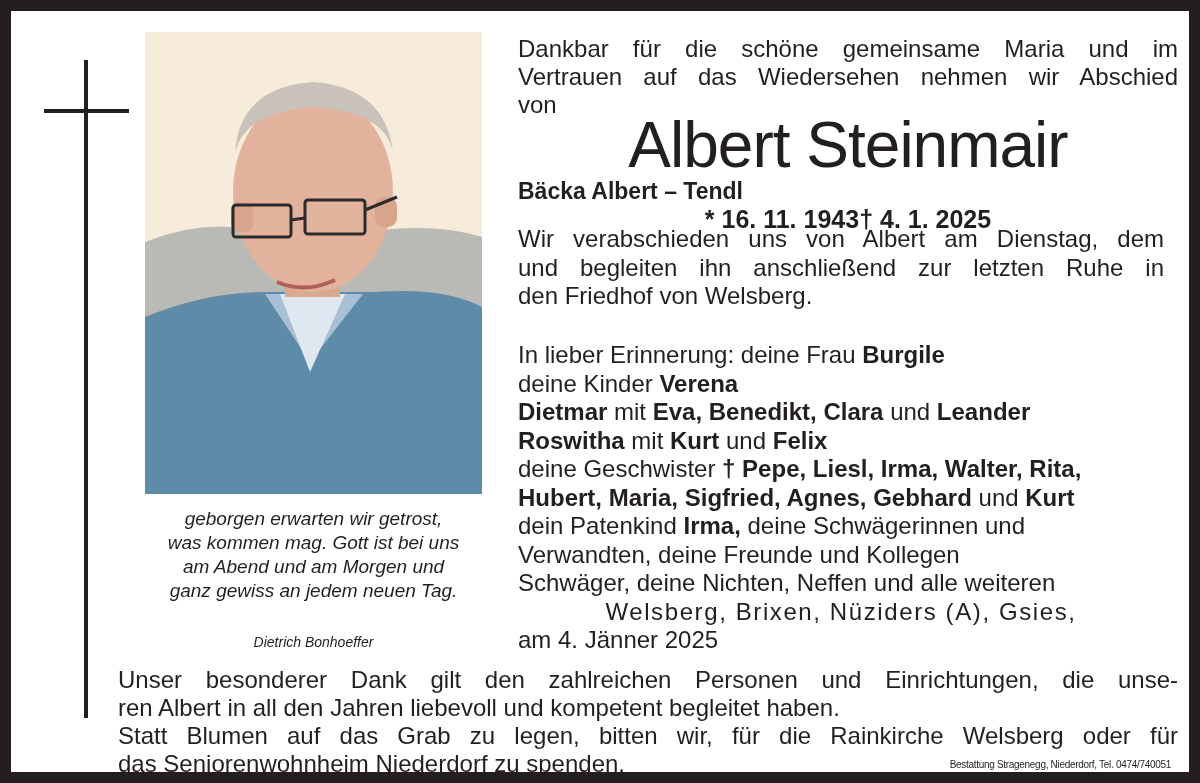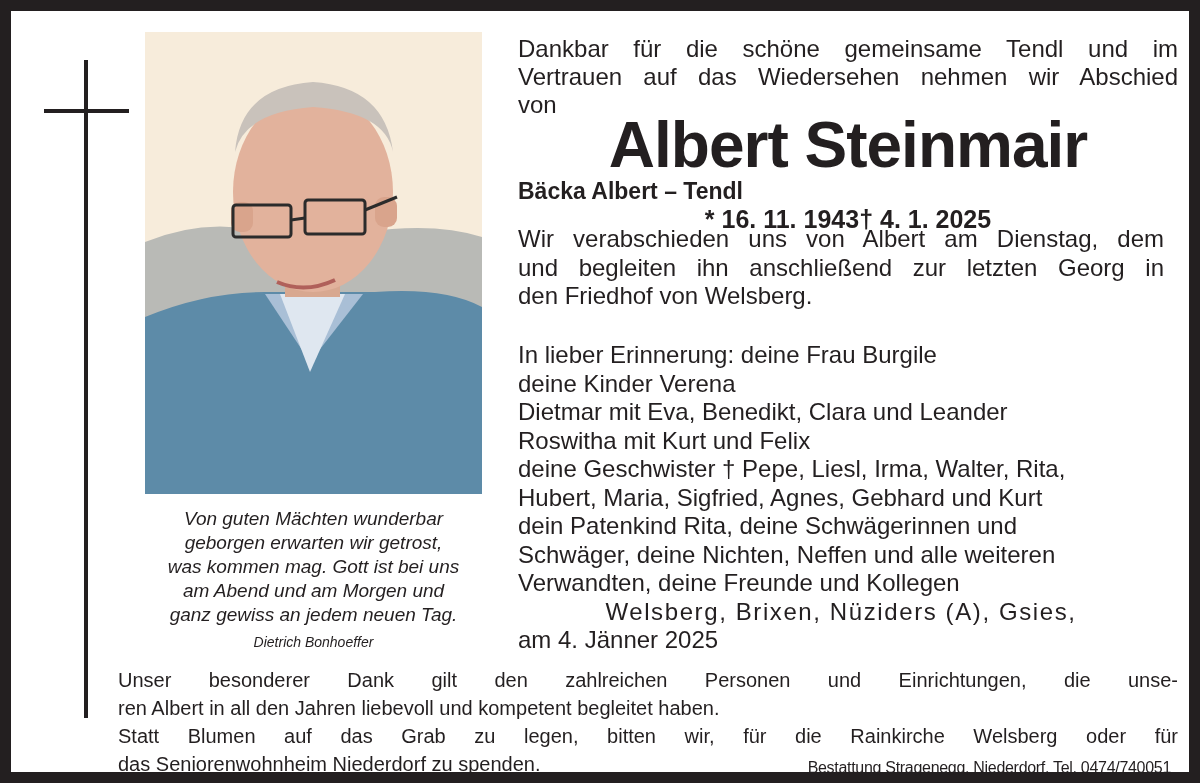--- a/index.html
+++ b/index.html
@@ -8,33 +8,33 @@
   .cross-v { position: absolute; left: 73px; top: 49px; width: 4px; height: 658px; background: #231f20; }
   .cross-h { position: absolute; left: 33px; top: 98px; width: 85px; height: 4px; background: #231f20; }
   .photo { position: absolute; left: 134px; top: 21px; width: 337px; height: 462px; overflow: hidden; background: linear-gradient(180deg, #fbf1e0 0%, #f6ead6 30%, #ece4d8 45%); }
   .photo svg { display: block; }
   .quote { position: absolute; left: 130px; top: 496px; width: 345px; text-align: center; font-style: italic; font-size: 19px; line-height: 24px; }
   .quote-author { position: absolute; left: 130px; top: 623px; width: 345px; text-align: center; font-style: italic; font-size: 14px; }
   .right { position: absolute; left: 507px; width: 660px; font-size: 24px; line-height: 28px; }
   .intro { top: 24px; text-align: justify; }
   .intro .l { display: block; }
   .intro .j { text-align: justify; text-align-last: justify; }
-  .name { position: absolute; left: 507px; top: 98px; width: 660px; text-align: center; font-weight: bold; font-size: 64px; line-height: 72px; letter-spacing: -1px; }
+  .name { position: absolute; left: 507px; top: 98px; width: 660px; text-align: center; font-weight: normal; font-size: 64px; line-height: 72px; letter-spacing: -1px; }
   .nick { position: absolute; left: 507px; top: 166px; width: 660px; text-align: left; font-weight: bold; font-size: 23px; line-height: 28px; }
   .dates { position: absolute; left: 507px; top: 193px; width: 660px; text-align: center; font-weight: bold; font-size: 25px; line-height: 30px; }
   .dates span + span { }
   .block { position: absolute; left: 507px; width: 646px; font-size: 24px; line-height: 28.5px; }
   .block .j { display: block; text-align: justify; text-align-last: justify; }
   .block .l { display: block; }
-  .b { font-weight: normal; }
+  .b { font-weight: bold; }
   .spaced { letter-spacing: 1.6px; text-align: center; }
-  .bottom { position: absolute; left: 107px; top: 655px; width: 1060px; font-size: 20px; line-height: 28px; }
+  .bottom { position: absolute; left: 107px; top: 655px; width: 1060px; font-size: 24px; line-height: 28px; }
   .bottom .j { display: block; text-align: justify; text-align-last: justify; }
   .bottom .l { display: block; }
-  .undertaker { position: absolute; right: 18px; top: 748px; font-size: 16px; letter-spacing: -0.3px; }
+  .undertaker { position: absolute; right: 18px; top: 748px; font-size: 10px; letter-spacing: -0.3px; }
 </style>
 </head>
 <body>
 
 <div class="page">
 
   <div class="cross-v"></div>
   <div class="cross-h"></div>
 
   <div class="photo" title="Portrait of Albert Steinmair">
@@ -51,56 +51,55 @@
       <rect x="230" y="165" width="22" height="30" rx="9" fill="#d9a48c"></rect>
       <rect x="88" y="173" width="58" height="32" rx="3" fill="none" stroke="#2b2b2b" stroke-width="3"></rect>
       <rect x="160" y="168" width="60" height="34" rx="3" fill="none" stroke="#2b2b2b" stroke-width="3"></rect>
       <line x1="146" y1="188" x2="160" y2="186" stroke="#2b2b2b" stroke-width="3"></line>
       <line x1="220" y1="178" x2="252" y2="165" stroke="#2b2b2b" stroke-width="3"></line>
       <path d="M132 250 Q160 262 190 248" stroke="#b0605a" stroke-width="4" fill="none"></path>
     </svg>
   </div>
 
   <div class="quote">
-    <div>Von guten Mächten wunderbar</div>
     <div>geborgen erwarten wir getrost,</div>
     <div>was kommen mag. Gott ist bei uns</div>
     <div>am Abend und am Morgen und</div>
     <div>ganz gewiss an jedem neuen Tag.</div>
   </div>
   <div class="quote-author">Dietrich Bonhoeffer</div>
 
   <div class="right intro">
-    <span class="l j">Dankbar für die schöne gemeinsame Tendl und im</span>
+    <span class="l j">Dankbar für die schöne gemeinsame Maria und im</span>
     <span class="l j">Vertrauen auf das Wiedersehen nehmen wir Abschied</span>
     <span class="l">von</span>
   </div>
 
   <div class="name">Albert Steinmair</div>
   <div class="nick">Bäcka Albert – Tendl</div>
   <div class="dates">
     <span>* 16. 11. 1943</span><span>† 4. 1. 2025</span>
   </div>
 
   <div class="block" style="top:214px;">
     <span class="j">Wir verabschieden uns von Albert am Dienstag, dem</span>
-    <span class="j">und begleiten ihn anschließend zur letzten Georg in</span>
+    <span class="j">und begleiten ihn anschließend zur letzten Ruhe in</span>
     <span class="l">den Friedhof von Welsberg.</span>
   </div>
 
   <div class="block" style="top:330px;">
     <span class="l"><span>In lieber Erinnerung: deine Frau </span><span class="b">Burgile</span></span>
     <span class="l"><span>deine Kinder </span><span class="b">Verena</span></span>
     <span class="l"><span class="b">Dietmar</span><span> mit </span><span class="b">Eva, Benedikt, Clara</span><span> und </span><span class="b">Leander</span></span>
     <span class="l"><span class="b">Roswitha</span><span> mit </span><span class="b">Kurt</span><span> und </span><span class="b">Felix</span></span>
     <span class="l"><span>deine Geschwister </span><span class="b">† Pepe, Liesl, Irma, Walter, Rita,</span></span>
     <span class="l"><span class="b">Hubert, Maria, Sigfried, Agnes, Gebhard</span><span> und </span><span class="b">Kurt</span></span>
-    <span class="l"><span>dein Patenkind </span><span class="b">Rita,</span><span> deine Schwägerinnen und</span></span>
+    <span class="l"><span>dein Patenkind </span><span class="b">Irma,</span><span> deine Schwägerinnen und</span></span>
+    <span class="l">Verwandten, deine Freunde und Kollegen</span>
     <span class="l">Schwäger, deine Nichten, Neffen und alle weiteren</span>
-    <span class="l">Verwandten, deine Freunde und Kollegen</span>
     <span class="l spaced">Welsberg, Brixen, Nüziders (A), Gsies,</span>
     <span class="l">am 4. Jänner 2025</span>
   </div>
 
   <div class="bottom">
     <span class="j">Unser besonderer Dank gilt den zahlreichen Personen und Einrichtungen, die unse-</span>
     <span class="l">ren Albert in all den Jahren liebevoll und kompetent begleitet haben.</span>
     <span class="j">Statt Blumen auf das Grab zu legen, bitten wir, für die Rainkirche Welsberg oder für</span>
     <span class="l">das Seniorenwohnheim Niederdorf zu spenden.</span>
   </div>

